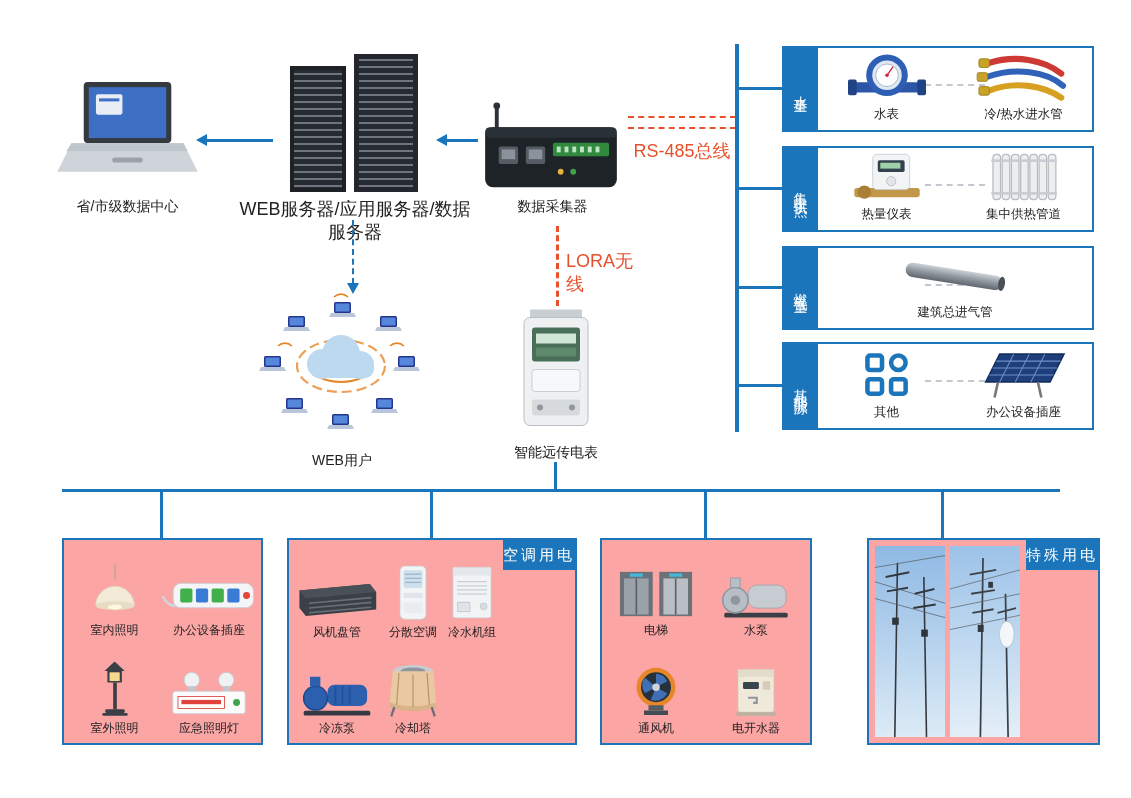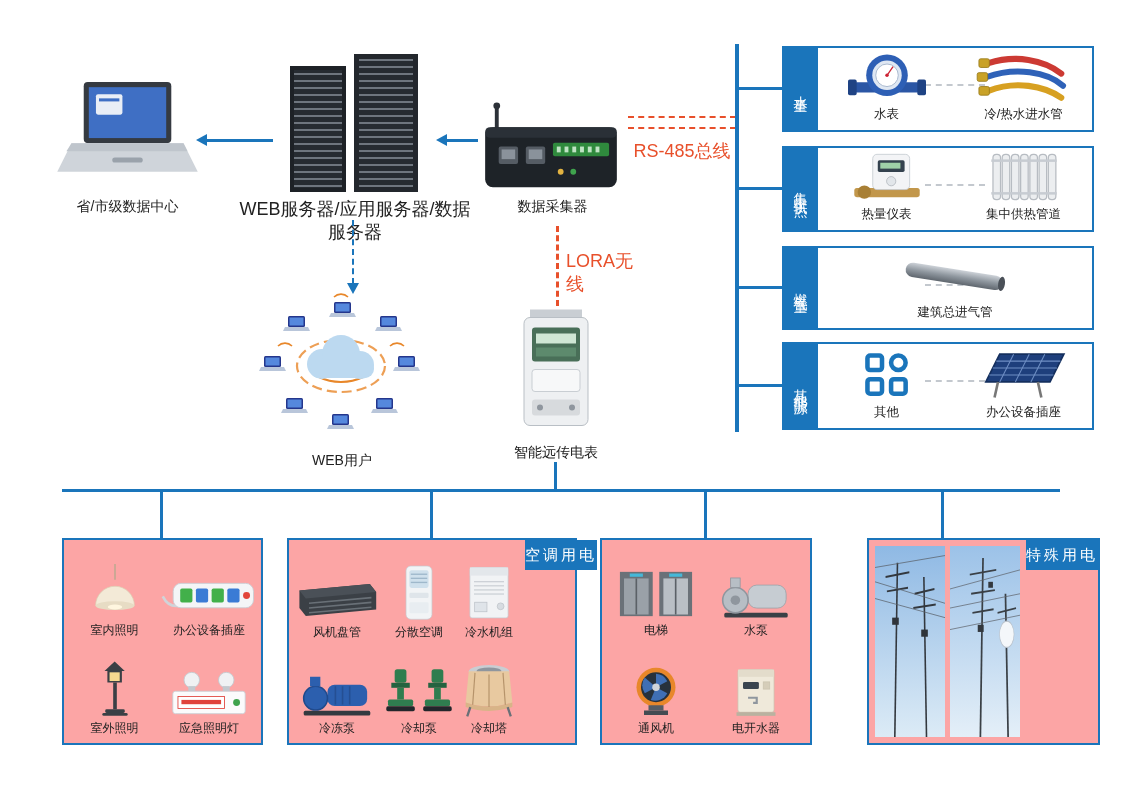--- a/index.html
+++ b/index.html
@@ -426,39 +426,20 @@
               <line x1="48" y1="18" x2="48" y2="41"></line>
               <line x1="57" y1="18" x2="57" y2="41"></line>
               <line x1="66" y1="18" x2="66" y2="41"></line>
             </g>
           <circle cx="23" cy="33" r="15" fill="#2c5fae" stroke="#204a8c" stroke-width="2"></circle>
           <rect x="16" y="6" width="13" height="12" fill="#2c5fae"></rect>
         </svg>
         <div class="bb-label">冷冻泵</div>
       </div>
       <div class="bb-item">
-        <svg width="76" height="52" viewBox="0 0 90 62">
-          <g>
-            <rect x="16" y="4" width="14" height="16" rx="3" fill="#2f7d4f"></rect>
-            <rect x="12" y="20" width="22" height="6" fill="#256340"></rect>
-            <rect x="19" y="26" width="8" height="14" fill="#2f7d4f"></rect>
-            <rect x="8" y="40" width="30" height="8" rx="2" fill="#2f7d4f"></rect>
-            <rect x="6" y="48" width="34" height="6" rx="2" fill="#22262b"></rect>
-          </g>
-          <g transform="translate(44,0)">
-            <rect x="16" y="4" width="14" height="16" rx="3" fill="#2f7d4f"></rect>
-            <rect x="12" y="20" width="22" height="6" fill="#256340"></rect>
-            <rect x="19" y="26" width="8" height="14" fill="#2f7d4f"></rect>
-            <rect x="8" y="40" width="30" height="8" rx="2" fill="#2f7d4f"></rect>
-            <rect x="6" y="48" width="34" height="6" rx="2" fill="#22262b"></rect>
-          </g>
-        </svg>
-        <div class="bb-label">冷却泵</div>
-      </div>
-      <div class="bb-item">
         <svg width="64" height="56" viewBox="0 0 80 72">
           <ellipse cx="40" cy="12" rx="26" ry="8" fill="#c9cdd2"></ellipse>
           <ellipse cx="40" cy="12" rx="16" ry="5" fill="#8f969e"></ellipse>
           <path d="M14 12 L10 52 Q40 62 70 52 L66 12 Z" fill="#e8c9a0"></path>
           <path d="M10 52 Q40 62 70 52 L70 58 Q40 68 10 58 Z" fill="#d8b488"></path>
           <g stroke="#b5936a" stroke-width="1.5">
               <line x1="22" y1="14" x2="19" y2="55"></line>
               <line x1="40" y1="16" x2="40" y2="58"></line>
               <line x1="58" y1="14" x2="61" y2="55"></line>
             </g>

